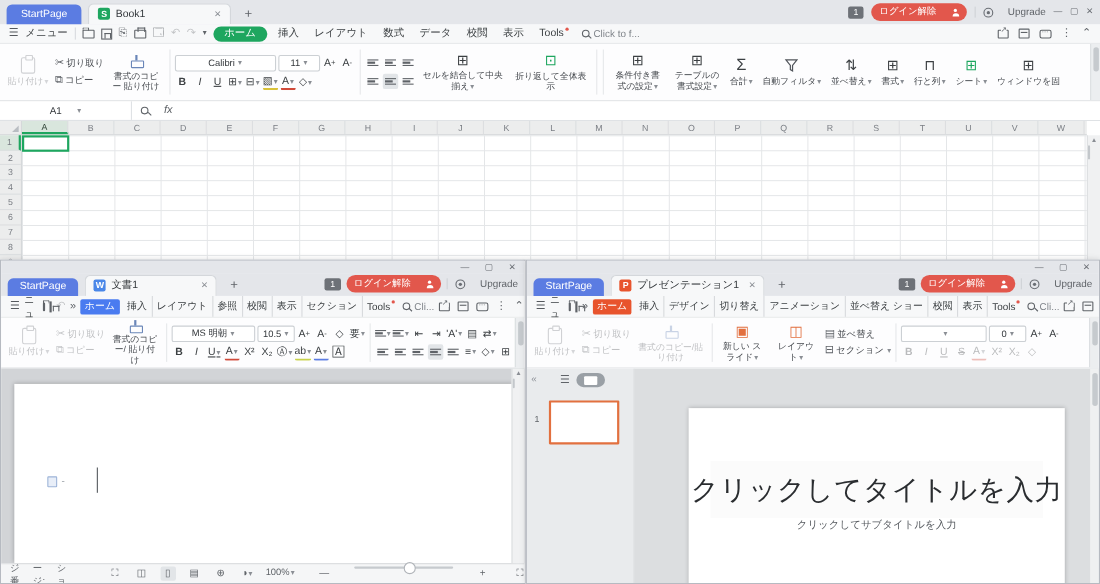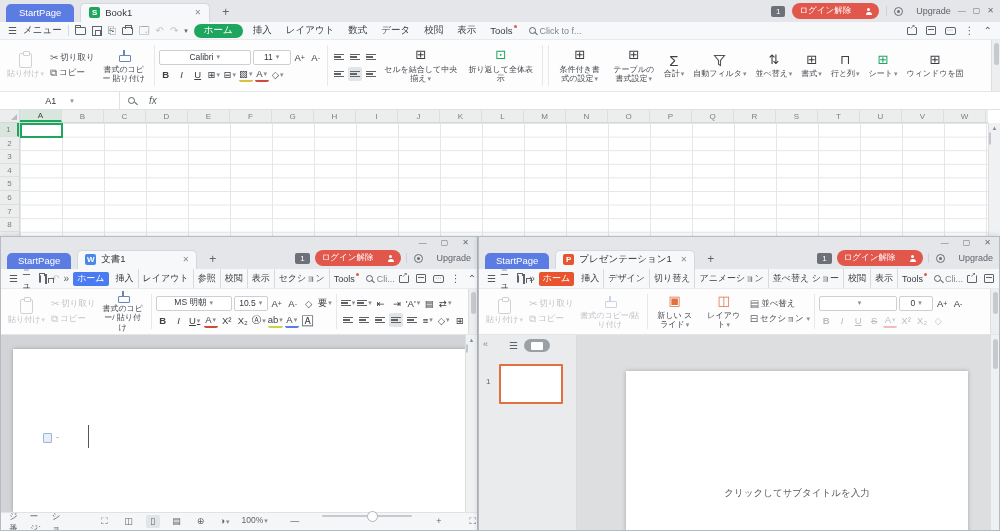--- a/index.html
+++ b/index.html
@@ -121,21 +121,21 @@
 .thpanel{width:98px;background:#e9ebed;border-right:1px solid #d8dadd;position:relative;flex:none}
 .collapse{position:absolute;left:4px;top:4px;color:#8a8e94;font-size:9px}
 .viewtoggle{position:absolute;left:30px;top:4px;display:flex;align-items:center;gap:6px}
 .pill{width:26px;height:13px;background:#9aa0a6;border-radius:7px;display:flex;align-items:center;justify-content:center}
 .pill::after{content:'';width:12px;height:8px;background:#fff;border-radius:1px}
 .thumb1{position:absolute;left:20px;top:29px;width:64px;height:40px;background:#fff;border:2px solid #e2703f;border-radius:1px}
 .thnum{position:absolute;left:7px;top:42px;font-size:8px;color:#5f6368}
 .slidearea{flex:1;position:relative;background:#dcdee0;overflow:hidden}
 .slide{position:absolute;left:49px;width:342px;top:36px;height:250px;background:#fff;box-shadow:0 0 4px rgba(0,0,0,.25)}
 .sl-title{position:absolute;left:20px;right:20px;top:48px;height:52px;background:#fbfbfb;display:flex;align-items:center;justify-content:center;font-size:25px;color:#2a2d30;letter-spacing:.5px;white-space:nowrap}
-.sl-sub{position:absolute;left:40px;right:40px;top:116px;text-align:center;font-size:9.5px;color:#55595e}
+.sl-sub{position:absolute;left:40px;right:40px;top:100px;text-align:center;font-size:9.5px;color:#55595e}
 .prscroll{position:absolute;right:0;top:0;bottom:0;width:9px;background:#eff0f1;border-left:1px solid #dcdee0}
 .prscroll::after{content:'';position:absolute;top:4px;left:2px;width:5px;height:30px;background:#c6cace;border-radius:3px}
 </style>
 </head>
 <body>
 
 <div class="win ss-w" style="left:0;top:0;width:1000px;height:246px">
   <div class="tabbar">
     <div class="tab-start">StartPage</div>
     <div class="tab-doc">
@@ -725,18 +725,19 @@
       <span class="collapse">«</span>
       <span class="viewtoggle">
         <span class="mico">☰</span>
         <span class="pill"></span>
       </span>
       <span class="thnum">1</span>
       <span class="thumb1"></span>
     </div>
     <div class="slidearea">
       <div class="slide">
+        <div class="sl-title">クリックしてタイトルを入力</div>
         <div class="sl-sub">クリックしてサブタイトルを入力</div>
       </div>
       <div class="prscroll"></div>
     </div>
   </div>
 </div>
 
 </body></html>

